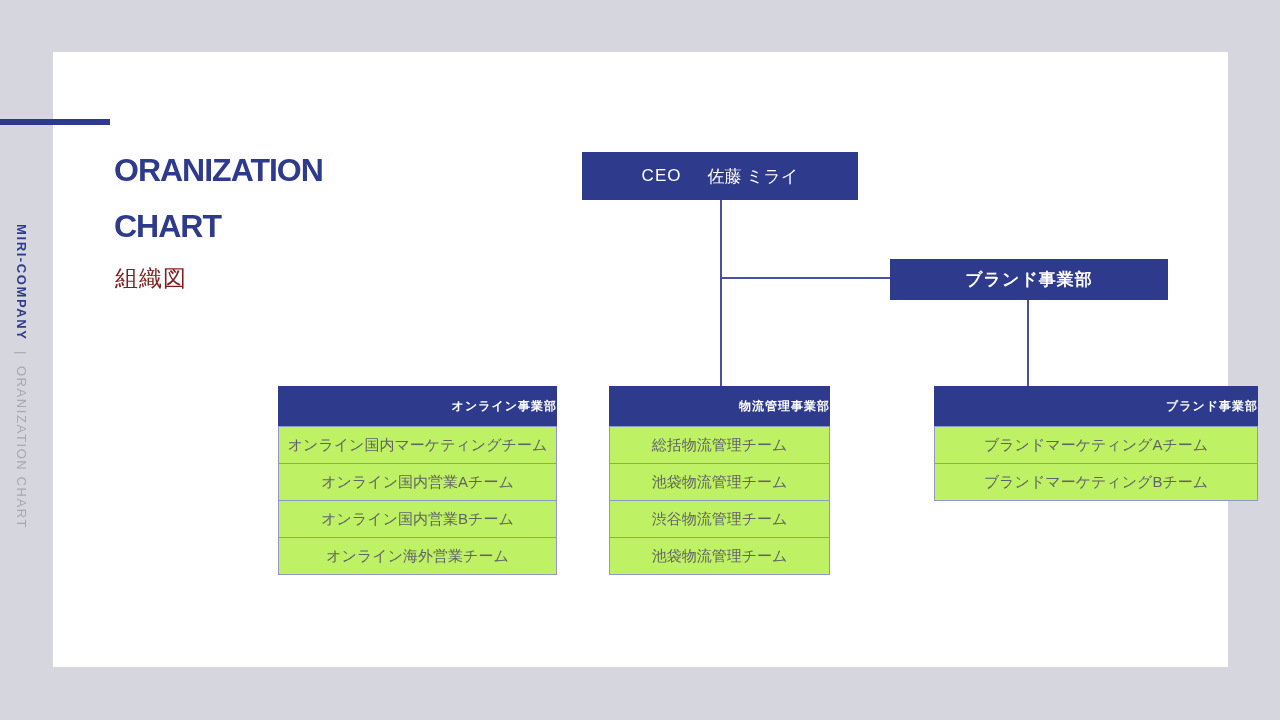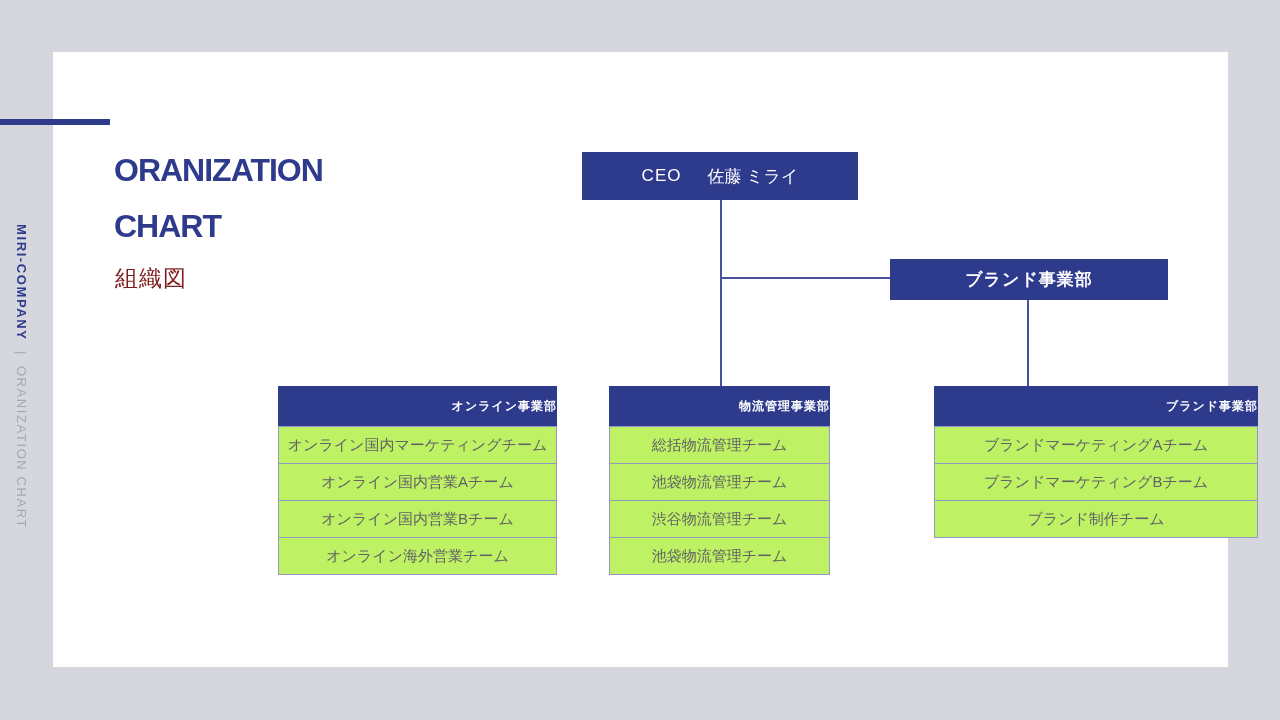--- a/index.html
+++ b/index.html
@@ -131,17 +131,16 @@
       <div class="team-row">渋谷物流管理チーム</div>
       <div class="team-row">池袋物流管理チーム</div>
     </div>
   </div>
 
   <div class="dept dept-3">
     <div class="dept-header">ブランド事業部</div>
     <div class="teams">
       <div class="team-row">ブランドマーケティングAチーム</div>
       <div class="team-row">ブランドマーケティングBチーム</div>
-      <div class="team-row">ブランド制作チーム</div>
     </div>
   </div>
 
 </div>
 
 </body></html>

